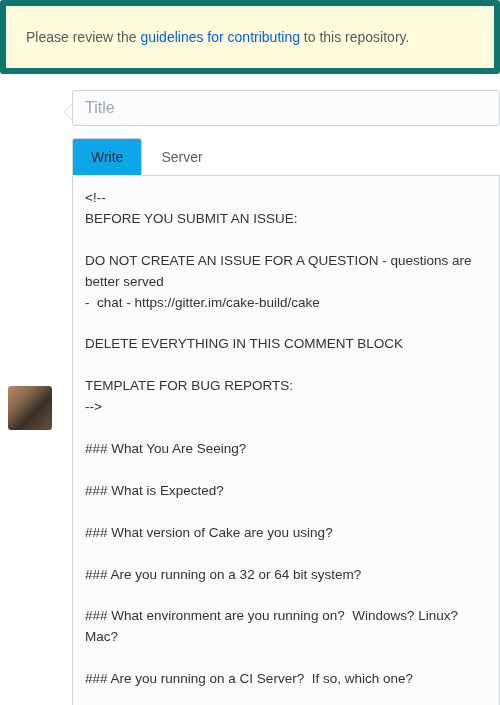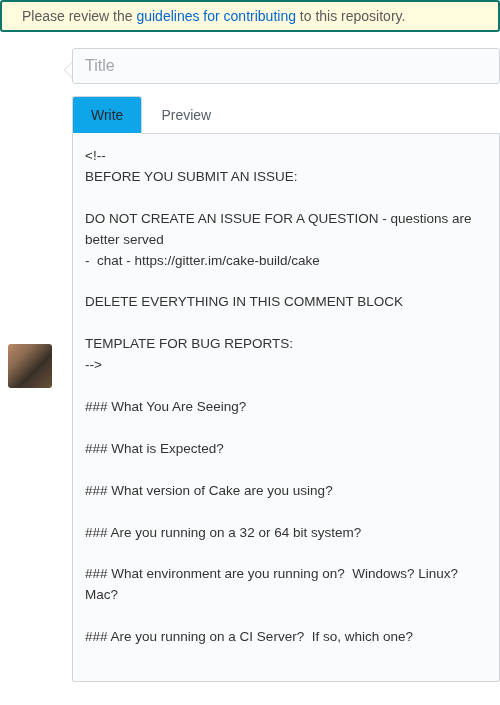--- a/index.html
+++ b/index.html
@@ -10,23 +10,23 @@
     body {
       font-family: -apple-system, BlinkMacSystemFont, "Segoe UI", Helvetica, Arial, sans-serif;
       font-size: 14px;
       color: #24292e;
       background: #ffffff;
       width: 500px;
       overflow: hidden;
     }
     .notice-banner {
       background: #fffbdd;
-      border: 2px solid #0f766e;
+      border: 6px solid #0f766e;
       border-radius: 3px;
-      padding: 6px 20px;
+      padding: 23px 20px;
       margin: 0 0 16px 0;
       color: #5a5a5a;
       font-size: 14px;
     }
     .notice-banner a {
       color: #0366d6;
       text-decoration: none;
     }
     .content-row {
       display: flex;
@@ -132,21 +132,21 @@
   <span>Please review the </span><a href="#">guidelines for contributing</a><span> to this repository.</span>
 </div>
 
 <div class="content-row">
   <div class="avatar"></div>
   <div class="compose-area">
     <div class="arrow-pointer"></div>
     <input type="text" class="title-input" placeholder="Title" style="">
     <div class="tab-bar">
       <div class="tab active">Write</div>
-      <div class="tab">Preview</div>
+      <div class="tab">Server</div>
     </div>
     <div class="editor-body">
       <textarea class="editor-textarea" style="">&lt;!--
 BEFORE YOU SUBMIT AN ISSUE:
 
 DO NOT CREATE AN ISSUE FOR A QUESTION - questions are better served
 -  chat - https://gitter.im/cake-build/cake
 
 DELETE EVERYTHING IN THIS COMMENT BLOCK
 

